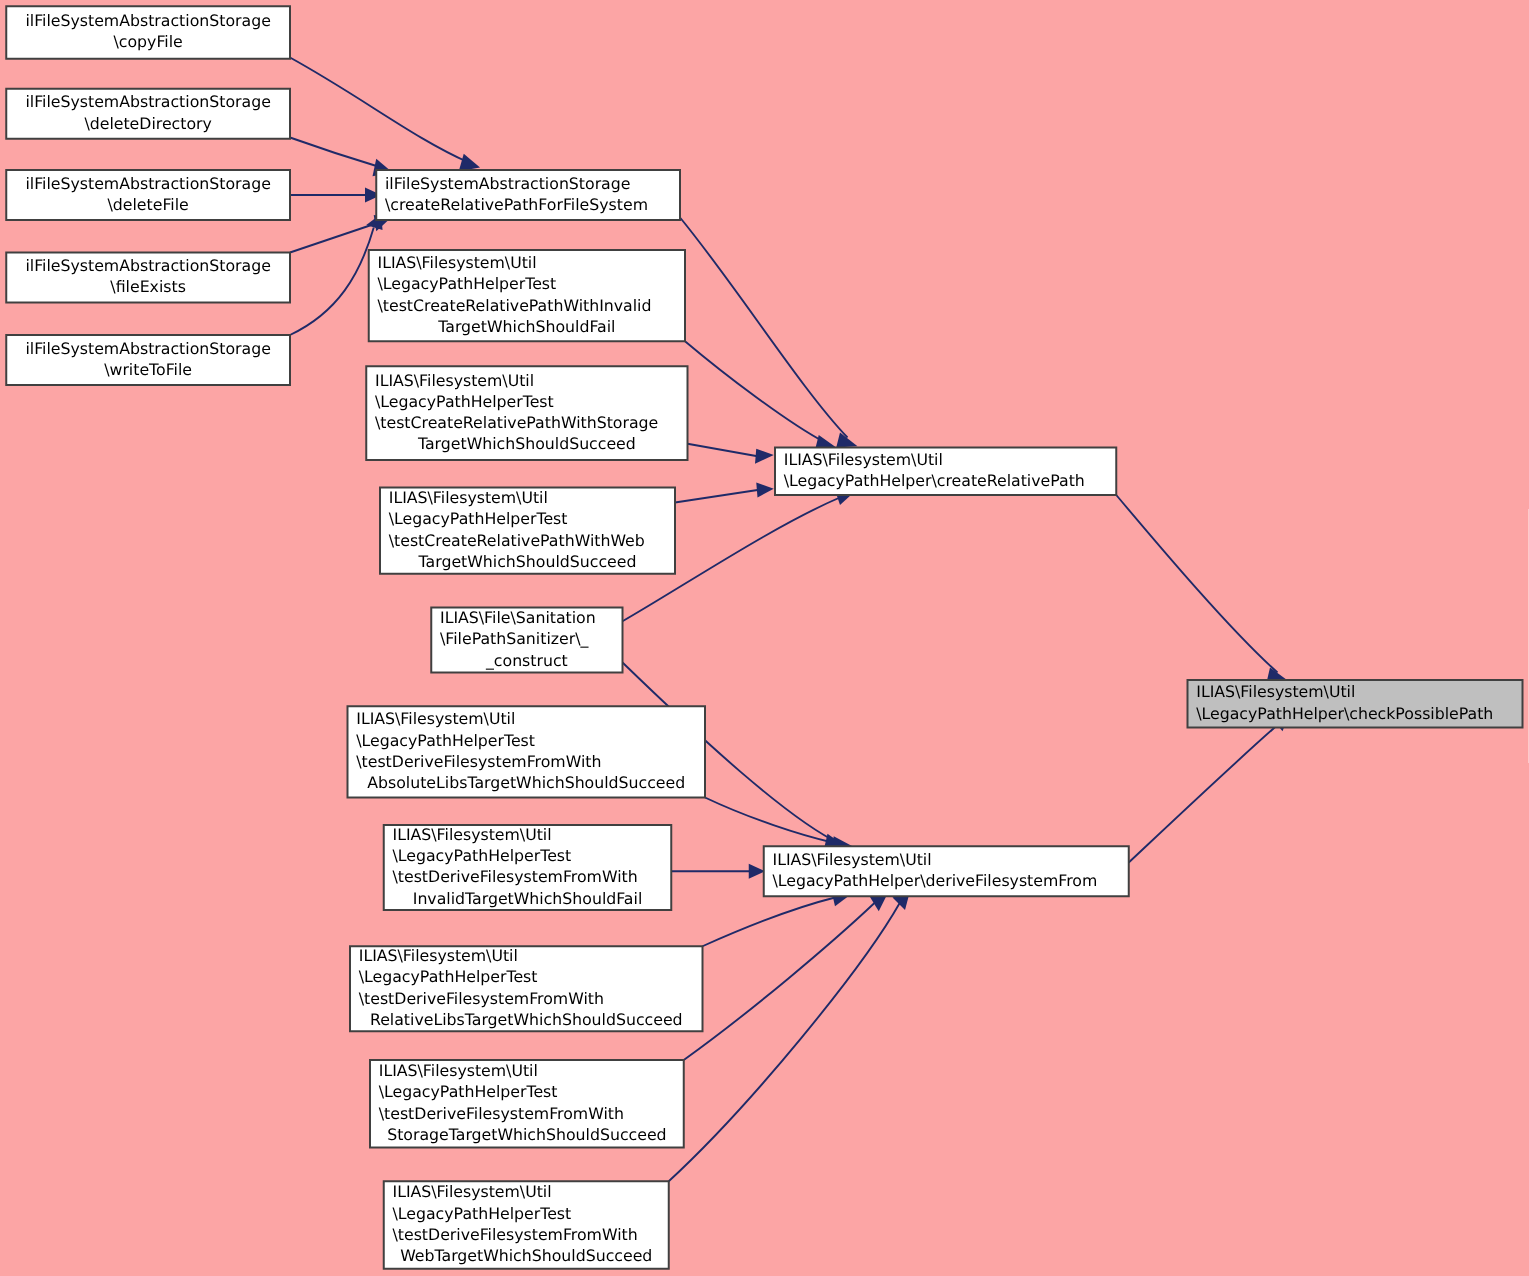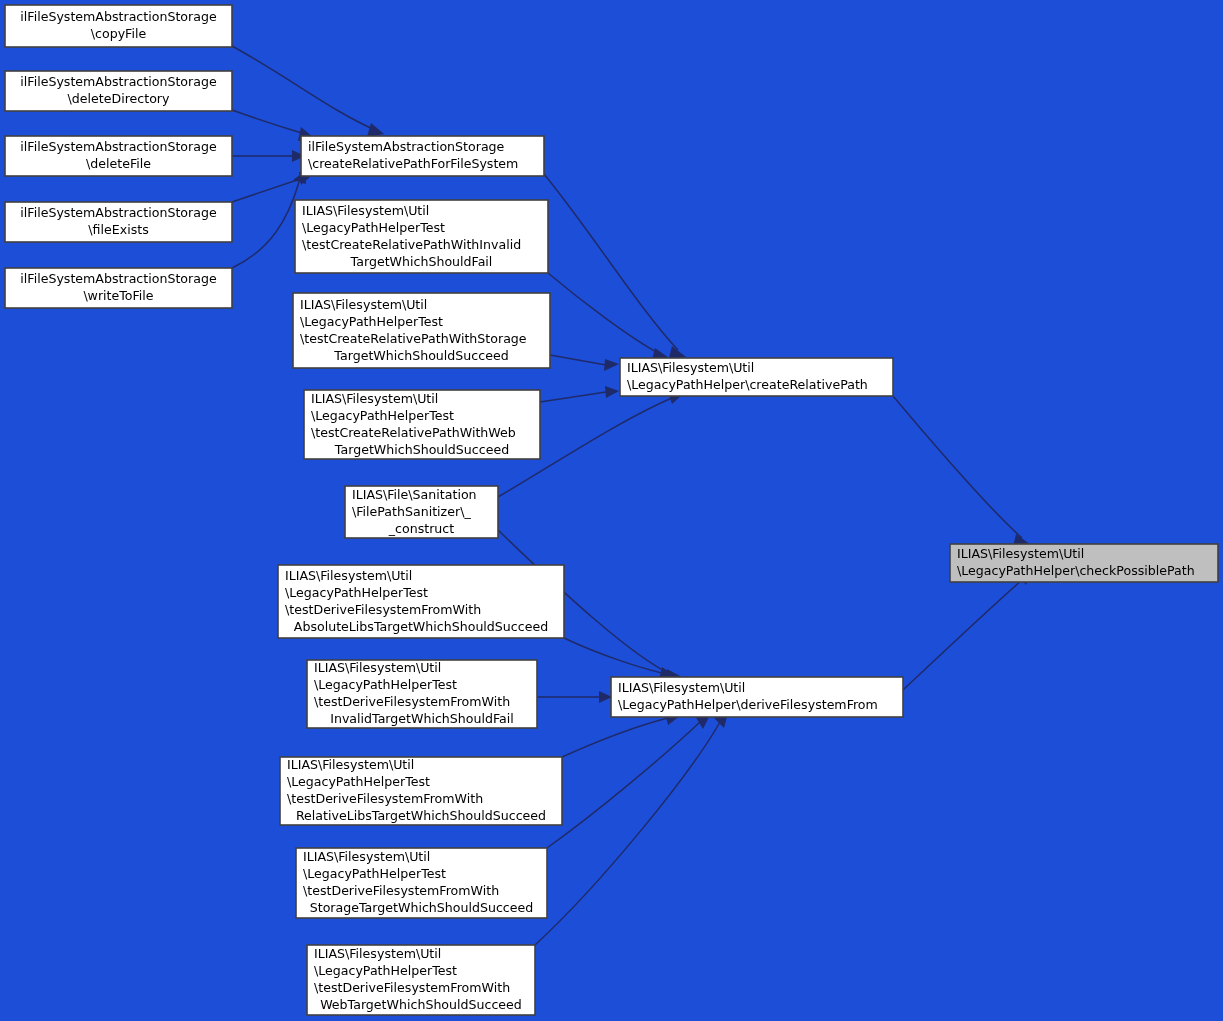--- a/index.html
+++ b/index.html
@@ -4,21 +4,21 @@
 <style>
   html, body {
     margin: 0;
     padding: 0;
     background: #ffffff;
   }
   #canvas-wrap {
     position: relative;
     width: 1223px;
     height: 1021px;
-    background: #1d4ed8;
+    background: #fca5a5;
     overflow: hidden;
     font-family: "DejaVu Sans", sans-serif;
   }
   svg.graph {
     position: absolute;
     top: 0;
     left: 0;
     width: 1223px;
     height: 1021px;
   }

